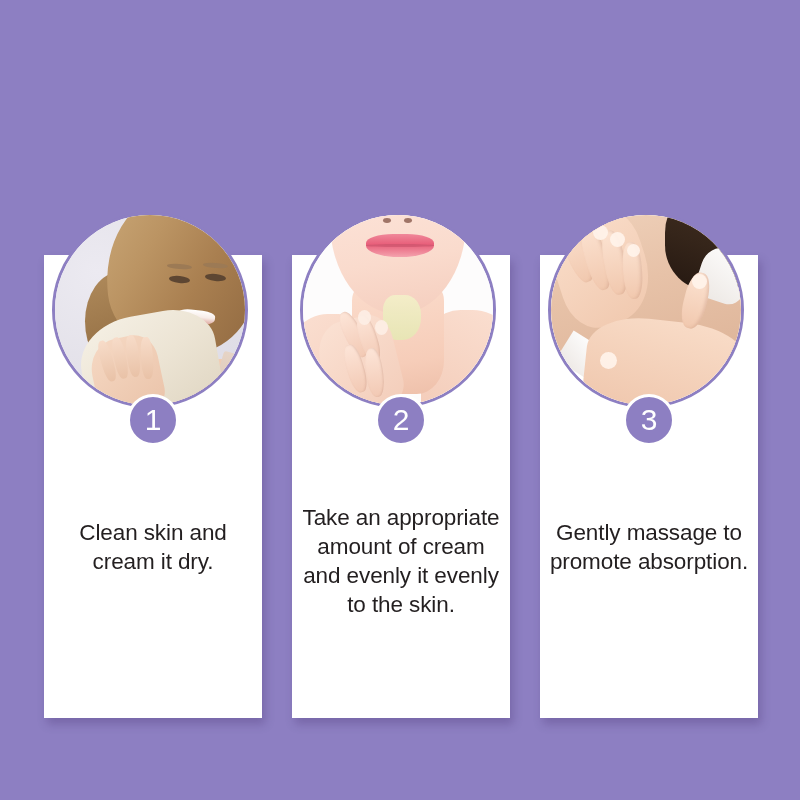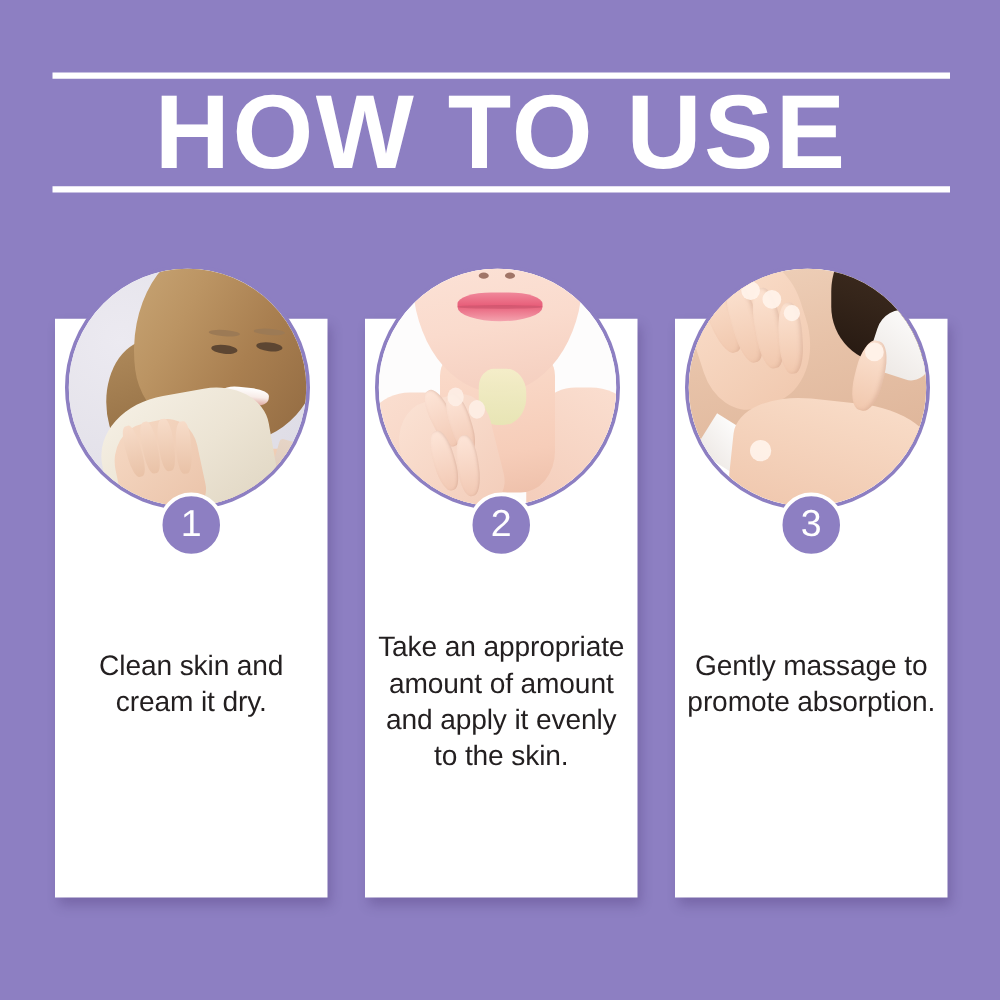--- a/index.html
+++ b/index.html
@@ -401,25 +401,20 @@
     text-align: center;
     font-weight: normal;
     z-index: 5;
   }
 </style>
 </head>
 <body>
 
 <div id="poster">
 
-  <div id="header">
-    <div class="rule top"></div>
-    <div id="page-title">HOW TO USE</div>
-    <div class="rule bottom"></div>
-  </div>
 
   <div id="steps">
 
     <div class="step s1">
       <div class="card">
         <div class="caption">Clean skin and cream it dry.</div>
       </div>
       <div class="photo-wrap">
         <div class="photo">
           <div class="ph1-bg"></div>
@@ -440,21 +435,21 @@
           <div class="ph1-finger f2"></div>
           <div class="ph1-finger f3"></div>
           <div class="ph1-finger f4"></div>
         </div>
       </div>
       <div class="badge">1</div>
     </div>
 
     <div class="step s2">
       <div class="card">
-        <div class="caption">Take an appropriate amount of amount and apply it evenly to the skin.</div>
+        <div class="caption">Take an appropriate amount of cream and evenly it evenly to the skin.</div>
       </div>
       <div class="photo-wrap">
         <div class="photo">
           <div class="ph2-bg"></div>
           <div class="ph2-shoulderL"></div>
           <div class="ph2-shoulderR"></div>
           <div class="ph2-neck"></div>
           <div class="ph2-face"></div>
           <div class="ph2-nostril a"></div>
           <div class="ph2-nostril b"></div>

